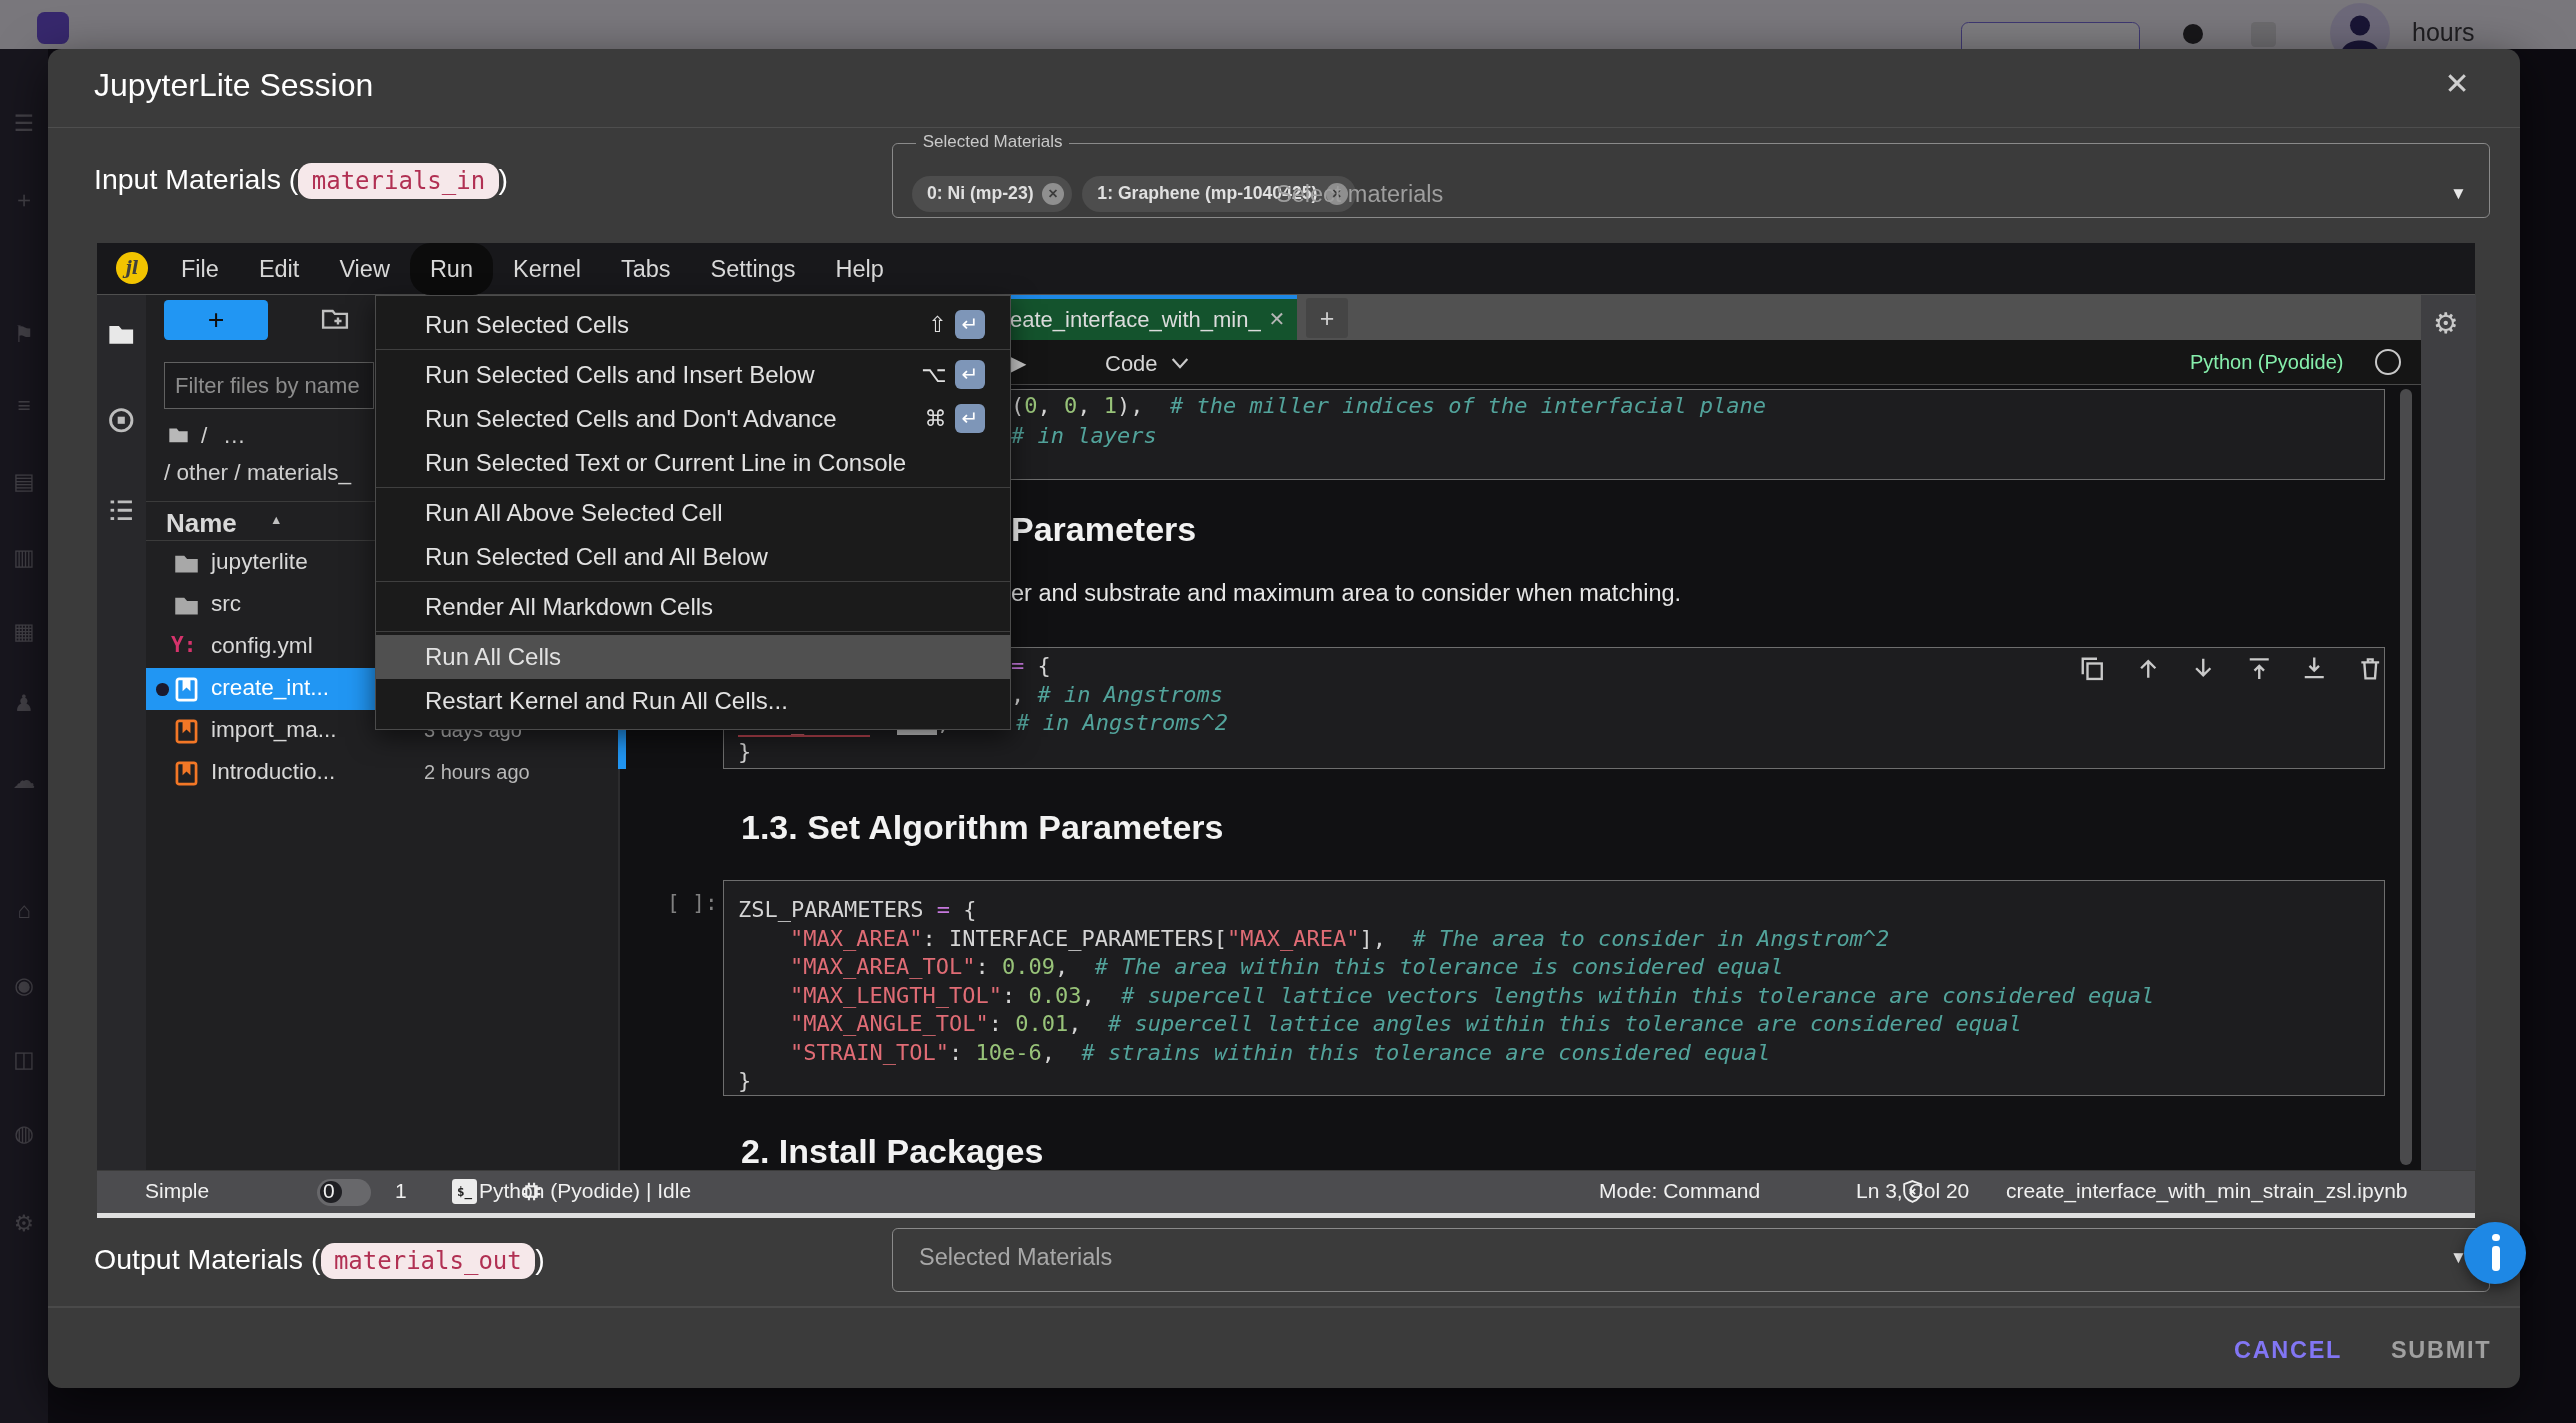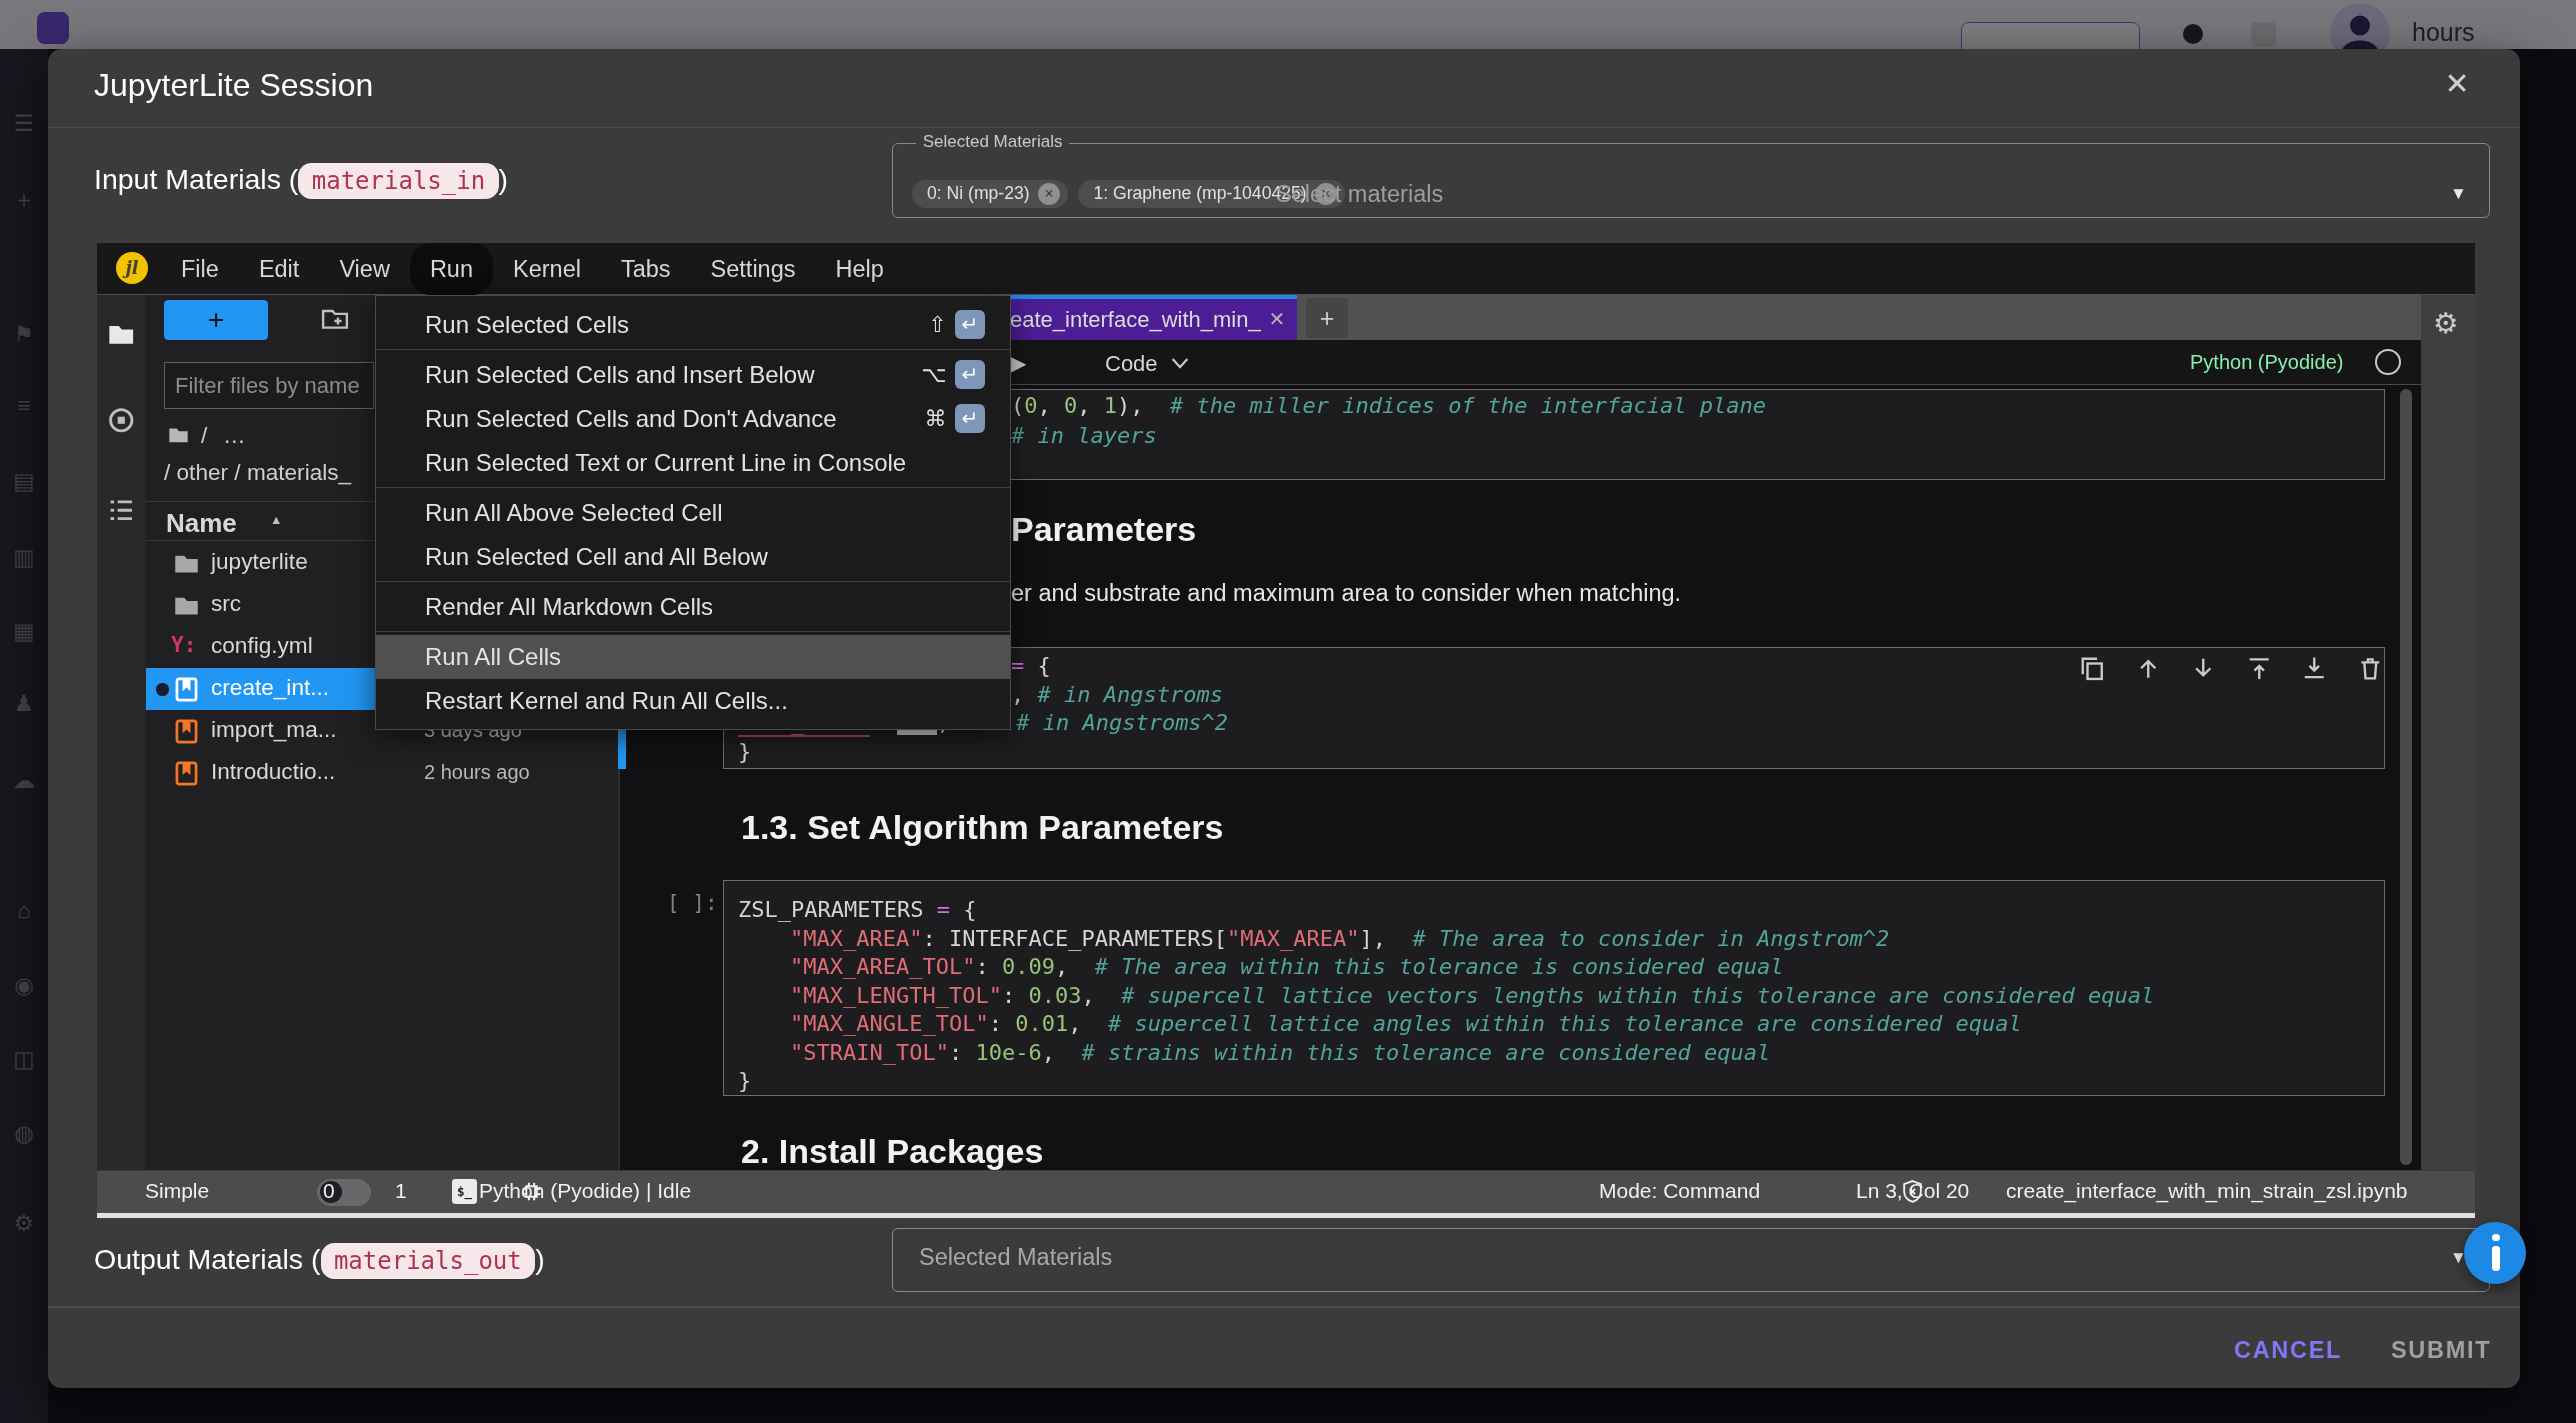--- a/index.html
+++ b/index.html
@@ -29,22 +29,22 @@
   .section-label{font-size:28.5px;color:#fff;}
   .code-badge{font-family:"DejaVu Sans Mono",monospace;font-size:24px;color:#b13053;background:#f6e8ea;
               padding:4.2px 13.4px;border-radius:13.4px;}
   #input-materials-label{left:94px;top:163px;}
   #output-materials-label{left:94px;top:1243px;}
 
   .fieldset{border:0.8px solid #8a8a8a;border-radius:5.9px;box-sizing:border-box;}
   #materials-fieldset{left:892px;top:143px;width:1598px;height:75px;}
   #materials-legend{left:916px;top:132px;font-size:17px;color:#c9c9c9;background:#3b3b3b;padding:0 6.7px;}
   #chips-row{left:912px;top:174px;height:39px;display:flex;gap:10px;align-items:center;}
-  .chip{display:flex;align-items:center;height:28px;background:#4d4d4d;border-radius:19px;
-        padding:0 8.4px 0 15px;font-size:17.6px;color:#e0e0e0;gap:8.4px;}
+  .chip{display:flex;align-items:center;height:36px;background:#4d4d4d;border-radius:19px;
+        padding:0 8.4px 0 15px;font-size:17.6px;color:#e0e0e0;gap:8.4px;font-weight:bold;}
   .chip-x{width:22px;height:22px;border-radius:50%;background:#8f8f8f;color:#3b3b3b;font-size:12.6px;
           line-height:22px;text-align:center;cursor:pointer;}
   #select-materials-ph{left:1276px;top:181px;font-size:23.5px;color:#9e9e9e;}
   .dd-arrow{font-size:17px;color:#e8e8e8;}
   #materials-dd-arrow{left:2450px;top:184px;}
 
   
   #jp-menubar{left:97px;top:243px;width:2378px;height:52px;background:#18181b;border-bottom:1.7px solid #4f4f4f;box-sizing:border-box;}
   #jp-logo{left:116px;top:252px;width:32px;height:32px;border-radius:50%;background:#f2c400;
            text-align:center;line-height:32px;font-family:"DejaVu Serif",serif;font-style:italic;font-weight:bold;font-size:17.6px;color:#41403b;}
@@ -76,21 +76,21 @@
   .file-dot{position:absolute;left:10px;top:15px;width:12.6px;height:12.6px;border-radius:50%;background:#1a1a2e;}
   .file-ic{position:absolute;left:27px;top:7.5px;width:27px;height:27px;}
   .file-yml{position:absolute;left:25px;top:6.7px;font-family:"DejaVu Sans Mono",monospace;font-size:21px;font-weight:bold;color:#d6336c;}
   .file-name{position:absolute;left:65px;top:7px;font-size:22.6px;color:#d8d8d8;white-space:nowrap;}
   .file-row.selected .file-name{color:#fff;}
   .file-date{position:absolute;left:278px;top:9.2px;font-size:20px;color:#b8b8b8;white-space:nowrap;}
   #fb-main-divider{left:618px;top:295px;width:1.7px;height:875px;background:#2c2c2e;}
 
   
   #nb-tabbar{left:618px;top:295px;width:1803px;height:45px;background:#515151;}
-  #nb-tab{left:985px;top:295px;width:312px;height:45px;background:#4c1d95;border-top:4.2px solid #1e88e5;box-sizing:border-box;cursor:pointer;}
+  #nb-tab{left:985px;top:295px;width:312px;height:45px;background:#14532d;border-top:4.2px solid #1e88e5;box-sizing:border-box;cursor:pointer;}
   #nb-tab-title{position:absolute;left:25px;top:8.4px;font-size:22px;color:#dcdcdc;white-space:nowrap;}
   #nb-tab-close{position:absolute;right:11.7px;top:8.4px;font-size:20px;color:#b5b5b5;cursor:pointer;}
   #nb-newtab{left:1306px;top:298px;width:42px;height:40px;background:#454545;border-radius:3.4px;
              color:#cfcfcf;font-size:25px;text-align:center;line-height:40px;cursor:pointer;}
   #nb-toolbar{left:618px;top:340px;width:1803px;height:45px;background:#151515;border-bottom:1.7px solid #4a4a4a;box-sizing:border-box;}
   #nb-run-btn{left:1011px;top:351px;font-size:20px;color:#c9c9c9;cursor:pointer;}
   #nb-celltype{left:1058px;top:351px;font-size:22px;color:#d5d5d5;cursor:pointer;margin-left:47px;}
   #nb-celltype-chevron{left:1169px;top:356px;width:22px;height:15px;cursor:pointer;}
   #nb-kernel-name{left:2190px;top:351px;font-size:20px;color:#86efac;cursor:pointer;}
   #nb-kernel-circle{left:2375px;top:349px;width:22px;height:22px;border:2.5px solid #c9c9c9;border-radius:50%;cursor:pointer;}

